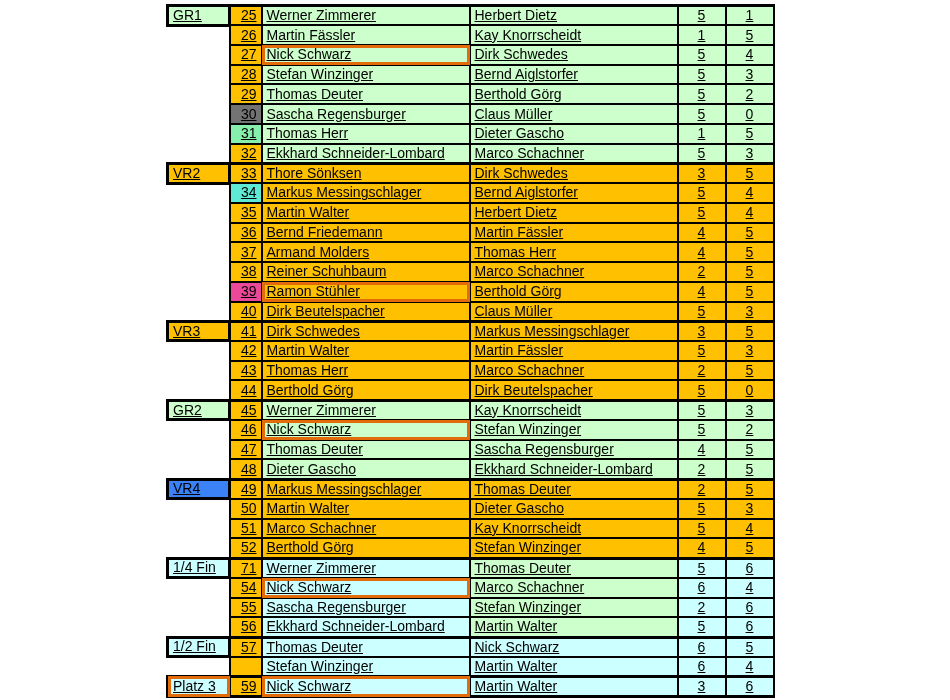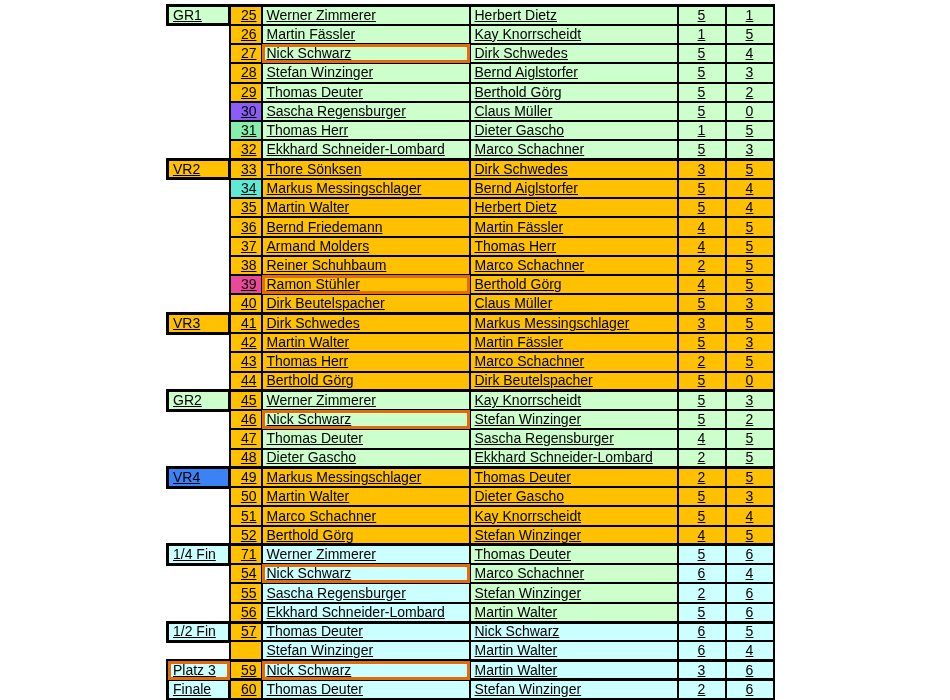--- a/index.html
+++ b/index.html
@@ -103,21 +103,21 @@
         <tr>
     <td class="lbl-empty"></td>
     <td class="num" style="background: rgb(255, 192, 0);">29</td>
     <td class="name" style="background: rgb(204, 255, 204);">Thomas Deuter</td>
     <td class="name" style="background: rgb(204, 255, 204);">Berthold Görg</td>
     <td class="score" style="background: rgb(204, 255, 204);">5</td>
     <td class="score" style="background: rgb(204, 255, 204);">2</td>
   </tr>
         <tr>
     <td class="lbl-empty"></td>
-    <td class="num" style="background: #8b5cf6;">30</td>
+    <td class="num" style="background: #737373;">30</td>
     <td class="name" style="background: rgb(204, 255, 204);">Sascha Regensburger</td>
     <td class="name" style="background: rgb(204, 255, 204);">Claus Müller</td>
     <td class="score" style="background: rgb(204, 255, 204);">5</td>
     <td class="score" style="background: rgb(204, 255, 204);">0</td>
   </tr>
         <tr>
     <td class="lbl-empty"></td>
     <td class="num" style="background: #86efac;">31</td>
     <td class="name" style="background: rgb(204, 255, 204);">Thomas Herr</td>
     <td class="name" style="background: rgb(204, 255, 204);">Dieter Gascho</td>
@@ -341,23 +341,15 @@
     <td class="score" style="background: rgb(204, 255, 255);">4</td>
   </tr>
         <tr class="sec-first">
     <td class="lbl hl" style="background: rgb(204, 255, 255);">Platz 3</td>
     <td class="num" style="background: rgb(255, 192, 0); margin-left: 44px;">59</td>
     <td class="name hl" style="background: rgb(204, 255, 255);">Nick Schwarz</td>
     <td class="name" style="background: rgb(204, 255, 255);">Martin Walter</td>
     <td class="score" style="background: rgb(204, 255, 255);">3</td>
     <td class="score" style="background: rgb(204, 255, 255);">6</td>
   </tr>
-        <tr class="sec-first">
-    <td class="lbl" style="background: rgb(204, 255, 255);">Finale</td>
-    <td class="num" style="background: rgb(255, 192, 0);">60</td>
-    <td class="name" style="background: rgb(204, 255, 255);">Thomas Deuter</td>
-    <td class="name" style="background: rgb(204, 255, 255);">Stefan Winzinger</td>
-    <td class="score" style="background: rgb(204, 255, 255);">2</td>
-    <td class="score" style="background: rgb(204, 255, 255);">6</td>
-  </tr>
       </tbody>
   </table>
 </div>
 
 </body></html>

